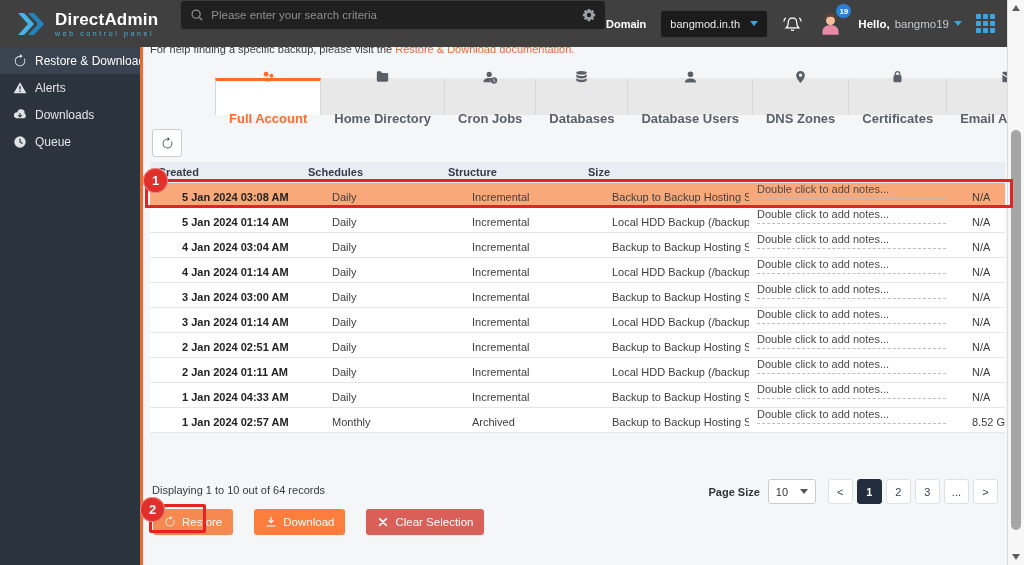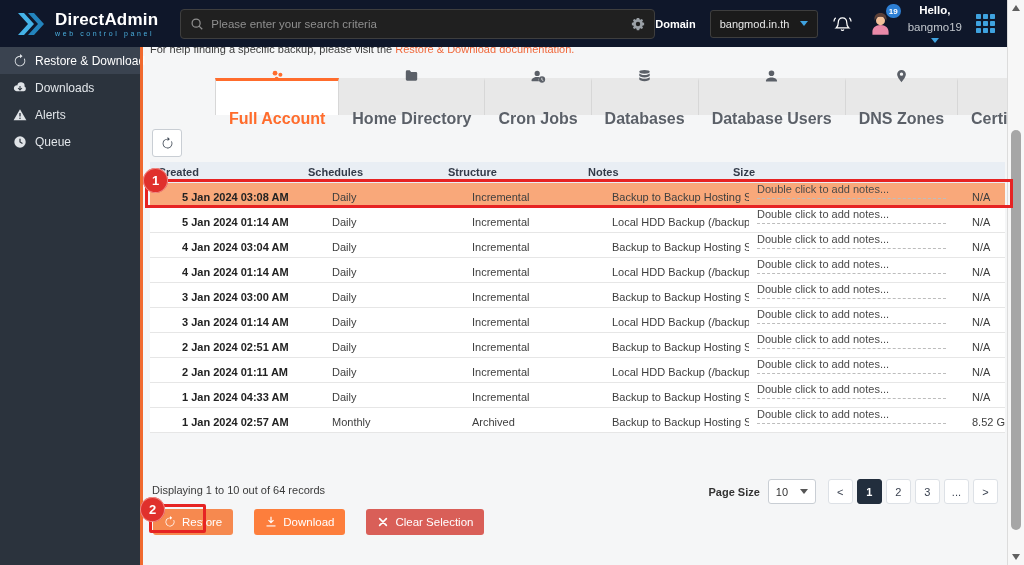--- a/index.html
+++ b/index.html
@@ -1,21 +1,21 @@
 <!DOCTYPE html>
 <html><head>
 <meta charset="utf-8">
 <style>
   * { margin:0; padding:0; box-sizing:border-box; }
   body { font-family:"Liberation Sans","DejaVu Sans",sans-serif; background:#e9e9e9; }
   .app { position:relative; width:1024px; height:565px; background:#f5f6f7; overflow:hidden; }
 
   
-  .top-header { position:absolute; left:0; top:0; width:1007px; height:47px; background:#0f172a;
-    display:flex; align-items:center; z-index:10; }
+  .top-header { position:absolute; left:0; top:0; width:1007px; height:47px; background:#404040;
+    display:flex; z-index:10; }
   .brand { display:flex; align-items:center; gap:9px; padding-left:16px; cursor:pointer; }
   .logo-icon { width:30px; height:26px; }
   .brand-name { font-size:17px; font-weight:bold; color:#fff; letter-spacing:.2px; line-height:17px; }
   .brand-tag { font-size:7px; color:#4aaede; letter-spacing:2.6px; margin-top:2px; }
   .searchbar { position:relative; margin-left:22px; width:520px; height:30px; }
   .searchbar input { width:100%; height:100%; background:#202020; border:1px solid #3e3e3e; border-radius:4px;
     color:#ddd; font-size:11.5px; padding:0 32px 0 30px; outline:none; font-family:inherit; }
   .searchbar input::placeholder { color:#8f8f8f; }
   .search-ic { position:absolute; left:10px; top:8px; width:14px; height:14px; color:#8f8f8f; }
   .gear-ic { position:absolute; right:10px; top:8px; width:14px; height:14px; color:#9aa0a6; cursor:pointer; }
@@ -25,21 +25,21 @@
     display:flex; align-items:center; justify-content:space-between; padding:0 9px; cursor:pointer; }
   .domain-select span { font-size:11px; color:#e8e8e8; }
   .caret-down { width:0; height:0; border-left:4px solid transparent; border-right:4px solid transparent;
     border-top:5px solid #3fa3e0; }
   .bell-ic { width:21px; height:18px; color:#fff; cursor:pointer; }
   .avatar-wrap { position:relative; width:27px; height:27px; cursor:pointer; }
   .avatar { width:27px; height:27px; border-radius:50%; overflow:hidden; background:#2b2b2b; }
   .notif-badge { position:absolute; top:-6px; right:-7px; min-width:15px; height:14px; border-radius:8px;
     background:#2d7fd4; color:#fff; font-size:8px; font-weight:bold; display:flex; align-items:center;
     justify-content:center; padding:0 3px; }
-  .greeting { display:flex; align-items:center; gap:5px; font-size:11.5px; cursor:pointer;flex-direction:column; }
+  .greeting { display:flex; align-items:center; gap:5px; font-size:11.5px; cursor:pointer; }
   .greeting .hello { font-weight:bold; color:#fff; }
   .greeting .uname { color:#c2c7cd; }
   .grid-ic { width:19px; height:19px; cursor:pointer; }
 
   
   .sidebar { position:absolute; left:0; top:47px; width:140px; height:518px; background:#2b333d; z-index:5; }
   .side-item { display:flex; align-items:center; gap:8px; height:27px; padding-left:13px; cursor:pointer;
     color:#e2e6ea; }
   .side-item.active { background:#3a4350; color:#fff; }
   .side-icon { width:14px; height:14px; flex:0 0 14px; color:#dfe3e7; }
@@ -51,21 +51,21 @@
   
   .help-line { position:absolute; left:7px; top:-4px; font-size:11px; color:#3a3a3a; white-space:nowrap; }
   .help-line a { color:#f0693c; text-decoration:none; cursor:pointer; }
 
   .tabs { position:absolute; left:72px; top:31px; height:37px; display:flex; }
   .tab { display:flex; flex-direction:column; align-items:center; justify-content:center; gap:3px;
     padding:0 13px; min-width:78px; background:#e8e8e8; border-top:3px solid transparent;
     border-right:1px solid #d7d7d7; cursor:pointer; }
   .tab:first-child { border-left:1px solid #d7d7d7; }
   .tab .ticon { width:15px; height:14px; color:#5b6068; }
-  .tab .tlabel { font-size:16px; font-weight:bold; color:#5b6068; white-space:nowrap;margin-top:24px; }
+  .tab .tlabel { font-size:13px; font-weight:bold; color:#5b6068; white-space:nowrap;margin-top:24px; }
   .tab.active { background:#fff; border-top-color:#ff6c2c; }
   .tab.active .ticon, .tab.active .tlabel { color:#ff6c2c; }
 
   .refresh-btn { position:absolute; left:9px; top:82px; width:30px; height:28px; background:#fff;
     border:1px solid #c9ced4; border-radius:3px; cursor:pointer; display:flex; align-items:center;
     justify-content:center; color:#404a56; }
   .refresh-btn .ric { width:13px; height:13px; }
 
   .table { position:absolute; left:7px; top:115px; width:855px; }
   .grid-cols { display:grid; grid-template-columns:150px 140px 140px 145px 215px 1fr; }
@@ -205,35 +205,35 @@
           <svg viewBox="0 0 16 16" fill="currentColor">
             <path fill-rule="evenodd" d="M8 3a5 5 0 1 0 4.546 2.914.5.5 0 0 1 .908-.417A6 6 0 1 1 8 2v1z"></path>
             <path d="M8 4.466V.534a.25.25 0 0 1 .41-.192l2.36 1.966c.12.1.12.284 0 .384L8.41 4.658A.25.25 0 0 1 8 4.466z"></path>
           </svg>
         </span>
         <span class="side-label">Restore &amp; Download</span>
       </div>
       <div class="side-item">
         <span class="side-icon">
           <svg viewBox="0 0 16 16" fill="currentColor">
-            <path d="M13.2 6.3A4.2 4.2 0 0 0 4.9 5 3.4 3.4 0 0 0 1 8.4c0 1.9 1.5 3.4 3.4 3.4h8.2a3 3 0 0 0 .6-5.5z"></path>
-            <path d="M8.6 5.8v3l1.2-1.2.8.8L8 11 5.4 8.4l.8-.8L7.4 8.8v-3z" fill="#2b333d"></path>
+            <path d="M8 1.4 15.3 14H.7L8 1.4z"></path>
+            <path d="M8 5.6v4" stroke="#2b333d" stroke-width="1.5"></path>
+            <circle cx="8" cy="11.8" r=".9" fill="#2b333d"></circle>
           </svg>
         </span>
-        <span class="side-label">Downloads</span>
+        <span class="side-label">Alerts</span>
       </div>
       <div class="side-item">
         <span class="side-icon">
           <svg viewBox="0 0 16 16" fill="currentColor">
-            <path d="M8 1.4 15.3 14H.7L8 1.4z"></path>
-            <path d="M8 5.6v4" stroke="#2b333d" stroke-width="1.5"></path>
-            <circle cx="8" cy="11.8" r=".9" fill="#2b333d"></circle>
+            <path d="M13.2 6.3A4.2 4.2 0 0 0 4.9 5 3.4 3.4 0 0 0 1 8.4c0 1.9 1.5 3.4 3.4 3.4h8.2a3 3 0 0 0 .6-5.5z"></path>
+            <path d="M8.6 5.8v3l1.2-1.2.8.8L8 11 5.4 8.4l.8-.8L7.4 8.8v-3z" fill="#2b333d"></path>
           </svg>
         </span>
-        <span class="side-label">Alerts</span>
+        <span class="side-label">Downloads</span>
       </div>
       <div class="side-item">
         <span class="side-icon">
           <svg viewBox="0 0 16 16" fill="currentColor">
             <circle cx="8" cy="8" r="6.5"></circle>
             <path d="M8 4.2V8l2.8 1.7" stroke="#2b333d" stroke-width="1.4" fill="none"></path>
           </svg>
         </span>
         <span class="side-label">Queue</span>
       </div>
@@ -337,21 +337,20 @@
             <path d="M8 4.466V.534a.25.25 0 0 1 .41-.192l2.36 1.966c.12.1.12.284 0 .384L8.41 4.658A.25.25 0 0 1 8 4.466z"></path>
           </svg>
       </span>
     </button>
 
     <div class="table">
       <div class="thead grid-cols" id="thead">
           <div class="th">Created</div>
           <div class="th">Schedules</div>
           <div class="th">Structure</div>
-          <div class="th">Notes</div>
           <div class="th">Size</div>
         </div>
       <div id="tbody">
           <div class="tr grid-cols selected">
             <div class="cell created">5 Jan 2024 03:08 AM</div>
             <div class="cell schedules">Daily</div>
             <div class="cell structure">Incremental</div>
             <div class="cell destination">Backup to Backup Hosting Server</div>
             <div class="cell notes">
               <span class="notes-text">Double click to add notes...</span>

